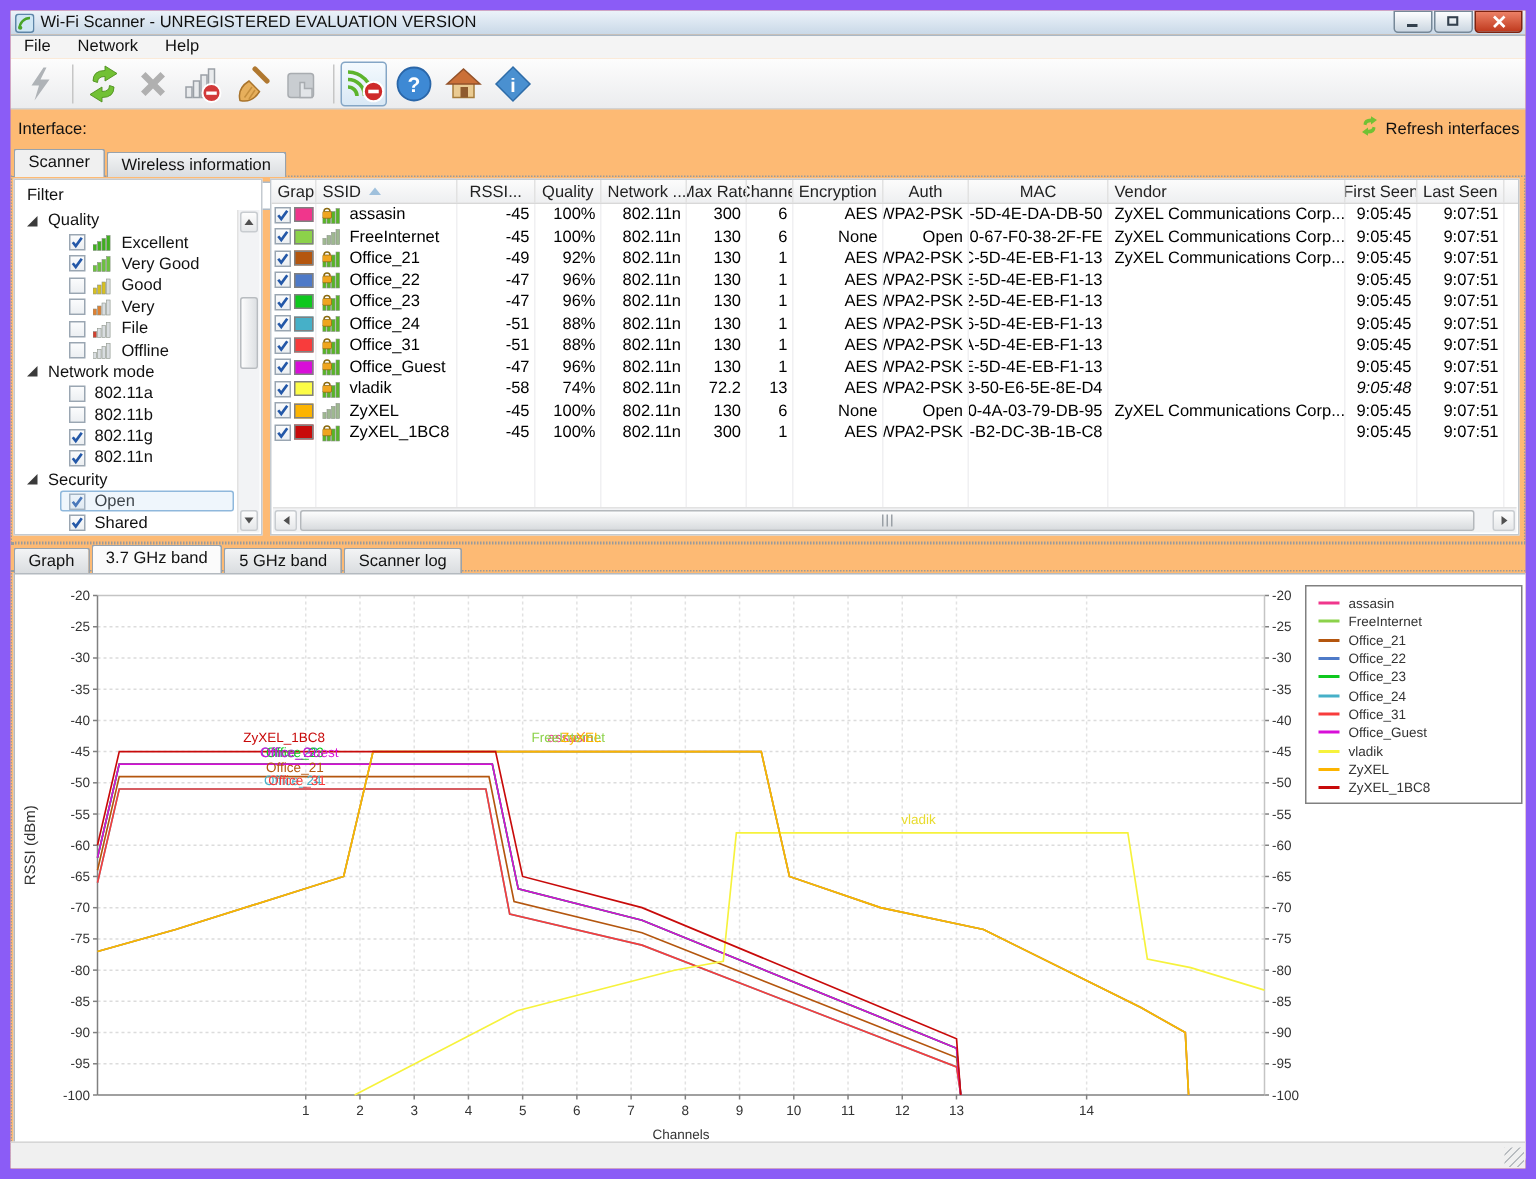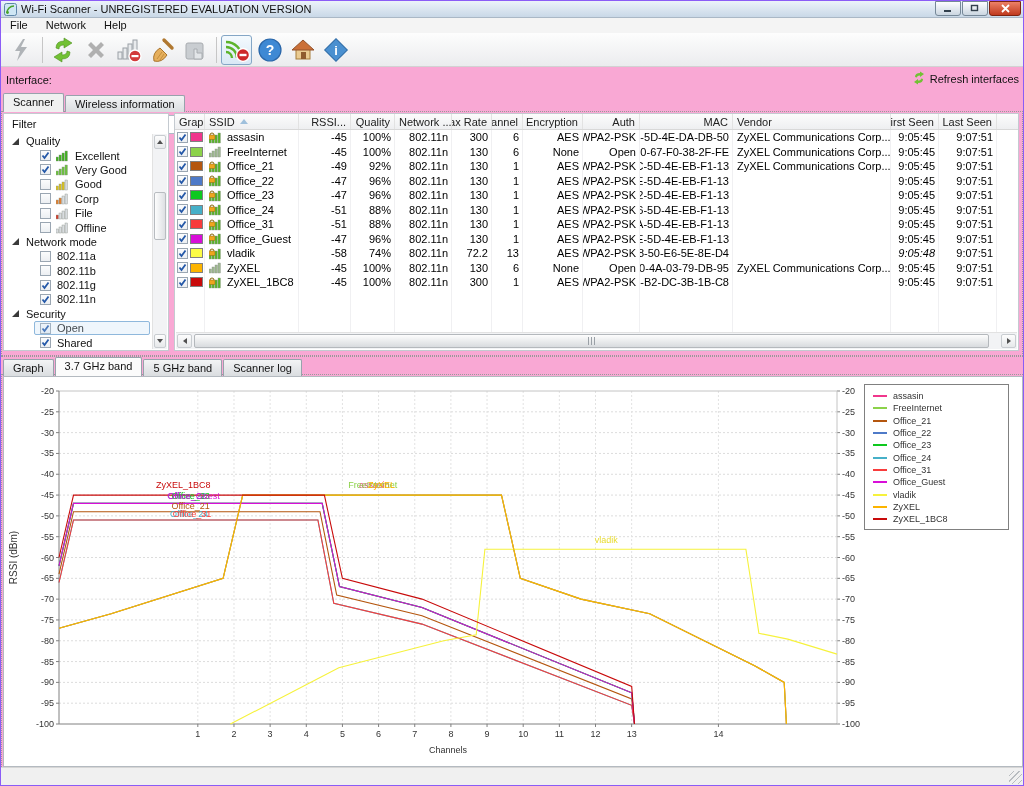--- a/index.html
+++ b/index.html
@@ -1,20 +1,20 @@
 <!DOCTYPE html>
 <html><head>
 <meta charset="utf-8">
 <style>
   * { margin:0; padding:0; box-sizing:border-box; }
   html,body { background:#D8D8D8; }
   body { font-family:"Liberation Sans", sans-serif; }
   #window {
-    position:relative; width:1024px; height:786px; background:#f9a8d4;
-    border:1px solid #8b5cf6; overflow:hidden;
+    position:relative; width:1024px; height:786px; background:#fdba74;
+    border:7px solid #8b5cf6; overflow:hidden;
   }
   
   .titlebar{position:absolute;left:0;top:0;right:0;height:17px;
     background:linear-gradient(#ECF3FA,#C9D8E7);display:flex;align-items:center;border-bottom:1px solid #AAB8C6;}
   .app-icon{margin:0 4px 0 3px;display:flex;}
   .title-text{font-size:11px;color:#101010;}
   .win-buttons{position:absolute;right:2px;top:0;display:flex;gap:1px;}
   .win-btn{width:26px;height:15px;border:1px solid #768898;border-radius:0 0 3px 3px;
     background:linear-gradient(#FDFEFF,#CBD6E1);display:flex;align-items:center;justify-content:center;}
   .win-btn.close{width:32px;background:linear-gradient(#EC8166,#C03A1E);border-color:#7E2310;}
@@ -64,21 +64,21 @@
   .tri-up{width:0;height:0;border-left:3px solid transparent;border-right:3px solid transparent;border-bottom:4px solid #505050;}
   .tri-down{width:0;height:0;border-left:3px solid transparent;border-right:3px solid transparent;border-top:4px solid #505050;}
   .tri-left{width:0;height:0;border-top:3px solid transparent;border-bottom:3px solid transparent;border-right:4px solid #505050;}
   .tri-right{width:0;height:0;border-top:3px solid transparent;border-bottom:3px solid transparent;border-left:4px solid #505050;}
   
   .table-panel{position:absolute;left:173px;top:2px;right:4px;height:238px;background:#fff;border:1px solid #C4CAD0;overflow:hidden;}
   .col-guides{position:absolute;left:0;top:0;bottom:18px;display:flex;}
   .col-guides div{border-right:1px solid #F0F0F2;height:100%;flex:none;}
   .thead{position:relative;display:flex;height:16px;background:linear-gradient(#FCFCFC,#EEEFF1);border-bottom:1px solid #D8D8D8;font-size:11px;color:#222;}
   .th{display:flex;align-items:center;padding:0 4px;border-right:1px solid #E2E2E2;white-space:nowrap;overflow:hidden;flex:none;}
-  .th.r{justify-content:flex-end;}
+  .th.r{justify-content:center;}
   .sort-arrow{width:0;height:0;border-left:4px solid transparent;border-right:4px solid transparent;border-bottom:5px solid #9FC0DC;margin-left:5px;}
   .trow{display:flex;height:14.5px;align-items:center;font-size:11px;color:#000;position:relative;}
   .td{padding:0 4px;white-space:nowrap;overflow:hidden;flex:none;display:flex;align-items:center;height:100%;}
   .td.r{justify-content:flex-end;}
   .swatch{width:13px;height:10px;border:1px solid #808080;margin-left:2px;flex:none;}
   .hscrollbar{position:absolute;left:1px;right:1px;bottom:1px;height:17px;background:#F2F3F5;border-top:1px solid #E2E2E2;}
   .hsb-btn{position:absolute;top:1px;bottom:1px;width:15px;background:linear-gradient(#FDFDFD,#E6E8EA);border:1px solid #C8CCD0;border-radius:2px;display:flex;align-items:center;justify-content:center;}
   .hsb-thumb{position:absolute;top:1px;bottom:1px;left:18px;right:28px;background:linear-gradient(#FDFDFD,#D8DBDE);border:1px solid #B4B8BC;border-radius:2px;display:flex;align-items:center;justify-content:center;gap:2px;}
   .grip-line{width:1px;height:8px;background:#9AA0A6;}
   
@@ -305,21 +305,21 @@
           <div class="frow">
             <span class="cb"></span>
             <span class="ficon">
               <svg width="13" height="13">
                 <rect x="0" y="8" width="2.4" height="4" fill="#E08030" stroke="#8A9288" stroke-width="0.4"></rect>
                 <rect x="3" y="6" width="2.4" height="6" fill="#E08030" stroke="#8A9288" stroke-width="0.4"></rect>
                 <rect x="6" y="4" width="2.4" height="8" fill="#D9DDE0" stroke="#8A9288" stroke-width="0.4"></rect>
                 <rect x="9" y="2" width="2.4" height="10" fill="#D9DDE0" stroke="#8A9288" stroke-width="0.4"></rect>
               </svg>
             </span>
-            <span class="flabel">Corp</span>
+            <span class="flabel">Very</span>
           </div>
           <div class="frow">
             <span class="cb"></span>
             <span class="ficon">
               <svg width="13" height="13">
                 <rect x="0" y="8" width="2.4" height="4" fill="#D04030" stroke="#8A9288" stroke-width="0.4"></rect>
                 <rect x="3" y="6" width="2.4" height="6" fill="#D9DDE0" stroke="#8A9288" stroke-width="0.4"></rect>
                 <rect x="6" y="4" width="2.4" height="8" fill="#D9DDE0" stroke="#8A9288" stroke-width="0.4"></rect>
                 <rect x="9" y="2" width="2.4" height="10" fill="#D9DDE0" stroke="#8A9288" stroke-width="0.4"></rect>
               </svg>

